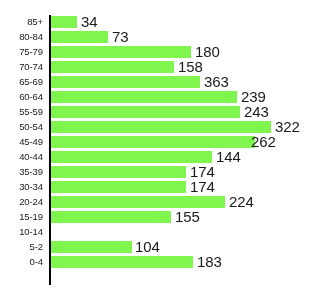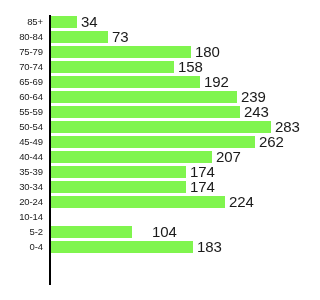--- a/index.html
+++ b/index.html
@@ -119,56 +119,56 @@
         <div class="cat-label">70-74</div>
         <div class="bar-track">
           <div class="bar-fill" style="width: 123px; background: rgb(128, 245, 78);"></div>
           <div class="bar-value" style="left: 127px; color: rgb(26, 26, 26);">158</div>
         </div>
       </div>
       <div class="bar-row">
         <div class="cat-label">65-69</div>
         <div class="bar-track">
           <div class="bar-fill" style="width: 149px; background: rgb(128, 245, 78);"></div>
-          <div class="bar-value" style="left: 153px; color: rgb(26, 26, 26);">192</div>
+          <div class="bar-value" style="left: 153px; color: rgb(26, 26, 26);">363</div>
         </div>
       </div>
       <div class="bar-row">
         <div class="cat-label">60-64</div>
         <div class="bar-track">
           <div class="bar-fill" style="width: 186px; background: rgb(128, 245, 78);"></div>
           <div class="bar-value" style="left: 190px; color: rgb(26, 26, 26);">239</div>
         </div>
       </div>
       <div class="bar-row">
         <div class="cat-label">55-59</div>
         <div class="bar-track">
           <div class="bar-fill" style="width: 189px; background: rgb(128, 245, 78);"></div>
           <div class="bar-value" style="left: 193px; color: rgb(26, 26, 26);">243</div>
         </div>
       </div>
       <div class="bar-row">
         <div class="cat-label">50-54</div>
         <div class="bar-track">
           <div class="bar-fill" style="width: 220px; background: rgb(128, 245, 78);"></div>
-          <div class="bar-value" style="left: 224px; color: rgb(26, 26, 26);">283</div>
+          <div class="bar-value" style="left: 224px; color: rgb(26, 26, 26);">322</div>
         </div>
       </div>
       <div class="bar-row">
         <div class="cat-label">45-49</div>
         <div class="bar-track">
           <div class="bar-fill" style="width: 204px; background: rgb(128, 245, 78);"></div>
-          <div class="bar-value" style="left: 208px; color: rgb(26, 26, 26);">262</div>
+          <div class="bar-value" style="left: 200px; color: rgb(26, 26, 26);">262</div>
         </div>
       </div>
       <div class="bar-row">
         <div class="cat-label">40-44</div>
         <div class="bar-track">
           <div class="bar-fill" style="width: 161px; background: rgb(128, 245, 78);"></div>
-          <div class="bar-value" style="left: 165px; color: rgb(26, 26, 26);">207</div>
+          <div class="bar-value" style="left: 165px; color: rgb(26, 26, 26);">144</div>
         </div>
       </div>
       <div class="bar-row">
         <div class="cat-label">35-39</div>
         <div class="bar-track">
           <div class="bar-fill" style="width: 135px; background: rgb(128, 245, 78);"></div>
           <div class="bar-value" style="left: 139px; color: rgb(26, 26, 26);">174</div>
         </div>
       </div>
       <div class="bar-row">
@@ -179,27 +179,34 @@
         </div>
       </div>
       <div class="bar-row">
         <div class="cat-label">20-24</div>
         <div class="bar-track">
           <div class="bar-fill" style="width: 174px; background: rgb(128, 245, 78);"></div>
           <div class="bar-value" style="left: 178px; color: rgb(26, 26, 26); text-align: center;">224</div>
         </div>
       </div>
       <div class="bar-row">
+        <div class="cat-label">15-19</div>
+        <div class="bar-track">
+          <div class="bar-fill" style="width: 120px; background: rgb(128, 245, 78);"></div>
+          <div class="bar-value" style="left: 124px; color: rgb(26, 26, 26);">155</div>
+        </div>
+      </div>
+      <div class="bar-row">
         <div class="cat-label">10-14</div>
       </div>
       <div class="bar-row">
         <div class="cat-label">5-2</div>
         <div class="bar-track">
           <div class="bar-fill" style="width: 81px; background: rgb(128, 245, 78);"></div>
-          <div class="bar-value" style="left: 101px; color: rgb(26, 26, 26);">104</div>
+          <div class="bar-value" style="left: 84px; color: rgb(26, 26, 26);">104</div>
         </div>
       </div>
       <div class="bar-row">
         <div class="cat-label">0-4</div>
         <div class="bar-track">
           <div class="bar-fill" style="width: 142px; background: rgb(128, 245, 78);"></div>
           <div class="bar-value" style="left: 146px; color: rgb(26, 26, 26);">183</div>
         </div>
       </div>
     </div>

